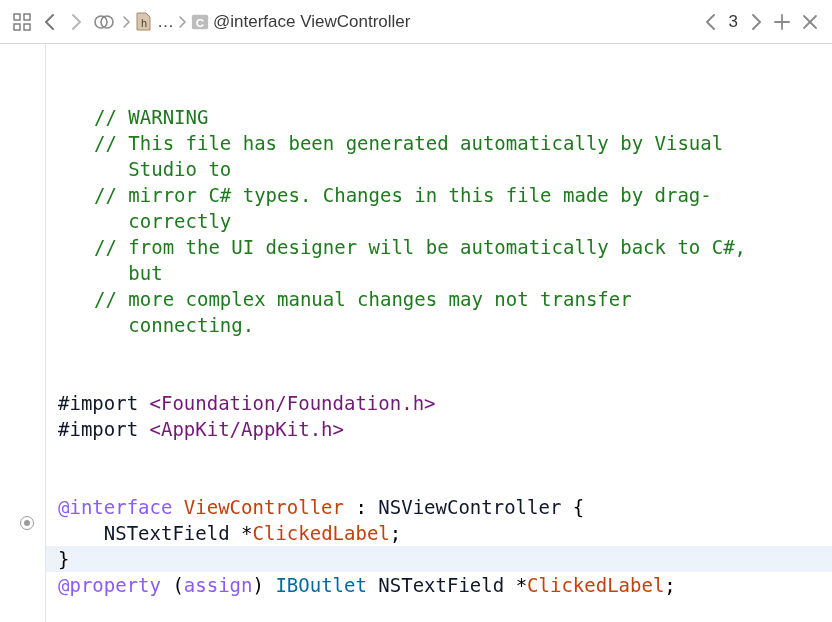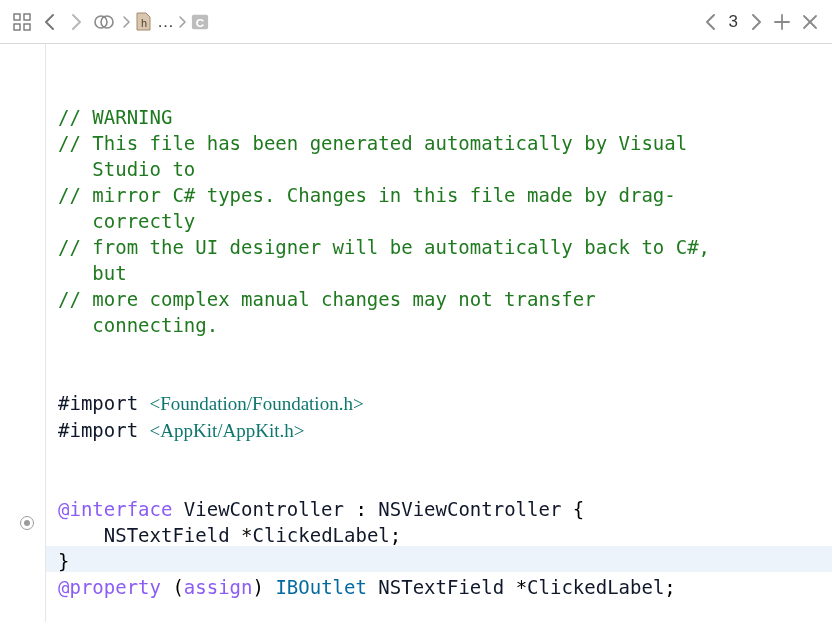--- a/index.html
+++ b/index.html
@@ -95,27 +95,27 @@
   }
   .code .hl-line {
     position: absolute;
     left: 0; right: 0;
     top: 502px;
     height: 26px;
     background: #edf3fb;
     z-index: 0;
   }
   .code pre { position: relative; z-index: 1; white-space: pre-wrap; word-break: break-all; }
-  .c-comment { color: #1f7a1f; }
+  .c-comment { color: #1f7a1f; margin-left: 36px; }
   .c-pp { color: #0f172a; }
-  .c-ppval { color: #0f766e; font-family: Liberation Serif, serif; }
+  .c-ppval { color: #701a75; }
   .c-kw { color: #8b5cf6; }
   .c-type { color: #0f172a; }
   .c-fn { color: #0369a1; }
-  .c-id { color: #0f172a; }
+  .c-id { color: #c2410c; }
 </style>
 </head>
 <body>
 
 <div class="toolbar">
   <div class="icon-btn">
     <svg width="20" height="20" viewBox="0 0 20 20" fill="none" stroke="#787878" stroke-width="1.4">
       <rect x="2" y="2" width="6" height="6"></rect>
         <rect x="12" y="2" width="6" height="6"></rect>
       <rect x="2" y="12" width="6" height="6"></rect>
@@ -156,20 +156,21 @@
       <svg width="9" height="14" viewBox="0 0 9 14" fill="none" stroke="#a0a0a0" stroke-width="1.6" stroke-linecap="round" stroke-linejoin="round">
           <polyline points="2,2 7,7 2,12"></polyline>
         </svg>
     </span>
     <span class="file-icon">
       <svg width="20" height="20" viewBox="0 0 20 20">
         <rect x="1" y="2" width="18" height="16" rx="2" fill="#bdbdbd"></rect>
         <text x="10" y="15" text-anchor="middle" font-family="Helvetica,Arial" font-size="13" font-weight="600" fill="#ffffff">C</text>
       </svg>
     </span>
+    <span class="crumb-text">@interface ViewController</span>
   </div>
 
   <div class="toolbar-right">
     <div class="icon-btn chevron">
       <svg width="14" height="18" viewBox="0 0 14 18" fill="none" stroke="#8a8a8a" stroke-width="2" stroke-linecap="round" stroke-linejoin="round">
           <polyline points="10,2 3,9 10,16"></polyline>
         </svg>
     </div>
     <span class="count">3</span>
     <div class="icon-btn chevron">

